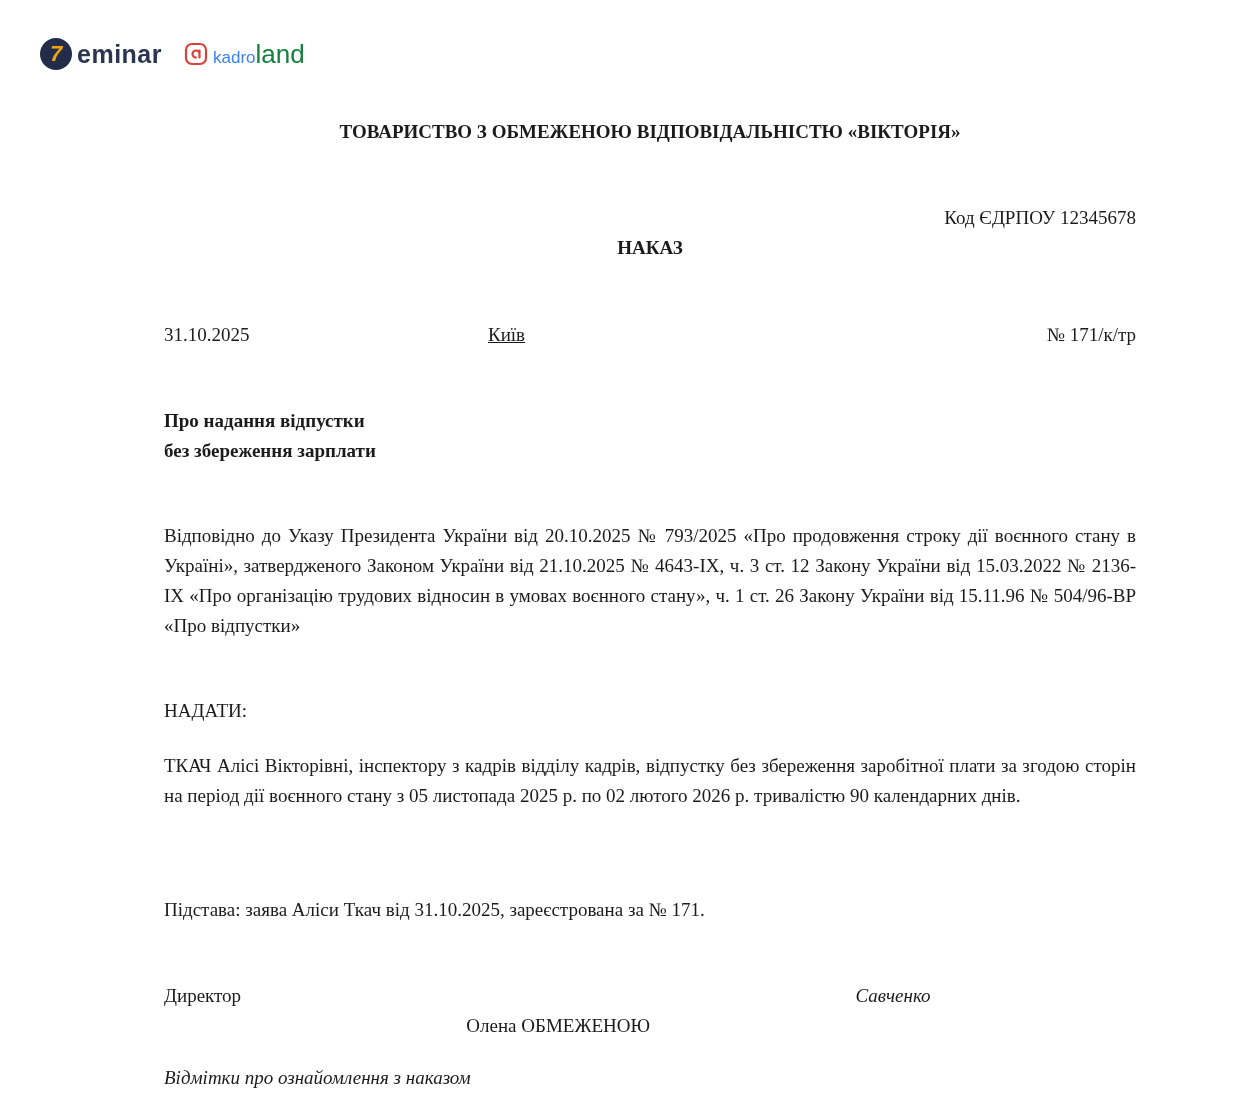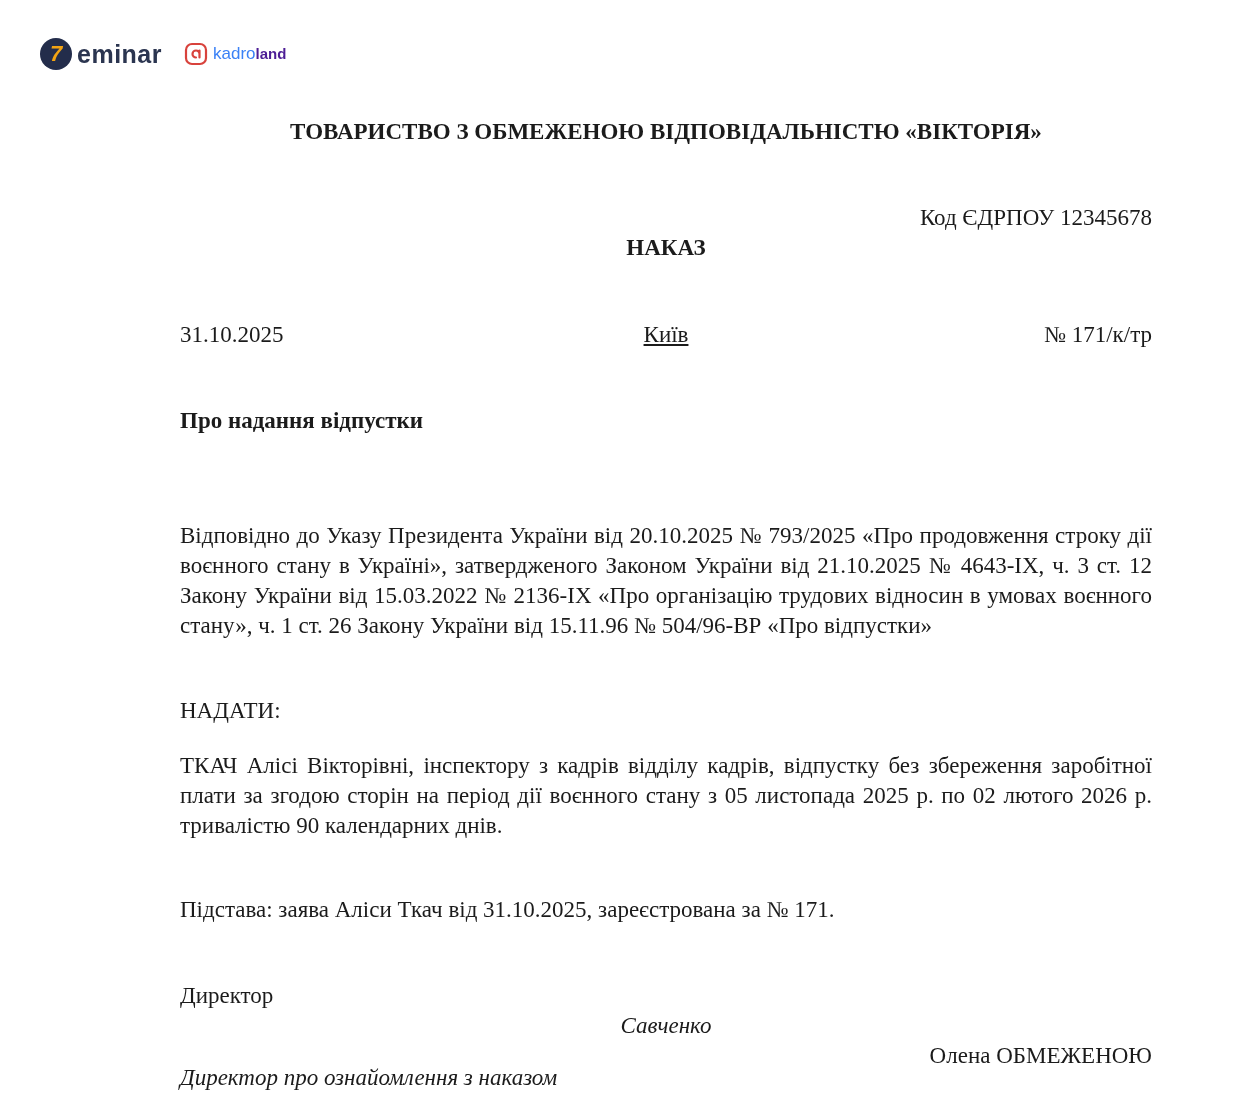--- a/index.html
+++ b/index.html
@@ -20,36 +20,36 @@
   .logo{display:flex;align-items:center;gap:5px;}
   .seminar-circle{
     width:32px;height:32px;border-radius:50%;
     background:#232d4b;
     display:flex;align-items:center;justify-content:center;
     font-weight:bold;font-style:italic;font-size:22px;color:#f2a313;
   }
   .seminar-text{font-weight:bold;font-size:25px;color:#2b3550;letter-spacing:.5px;}
   .kadro-icon{display:flex;align-items:center;}
   .kadro-dark{font-weight:normal;font-size:17px;color:#3b82f6;}
-  .kadro-red{font-weight:bold;font-size:15px;color:#4c1d95;}
+  .kadro-red{font-weight:normal;font-size:26px;color:#15803d;}
   
-  .doc-block{position:absolute;left:180px;width:972px;font-size:23px;line-height:30px;}
+  .doc-block{position:absolute;left:164px;width:972px;font-size:19px;line-height:30px;}
   .company-title{top:116px;text-align:center;font-weight:bold;line-height:31px;}
   .edrpou{top:203px;text-align:right;}
   .doc-type{top:233px;text-align:center;font-weight:bold;}
   .date-row{top:320px;display:grid;grid-template-columns:1fr 1fr 1fr;}
   .date-row .c-left{text-align:left;}
-  .date-row .c-center{text-align:center;text-decoration:underline;}
+  .date-row .c-center{text-decoration:underline;}
   .date-row .c-right{text-align:right;}
   .subject{top:406px;font-weight:bold;line-height:30px;}
   .preamble{top:521px;text-align:justify;}
   .resolution{top:696px;}
   .order-text{top:751px;text-align:justify;}
   .basis{top:895px;}
-  .sig-row{top:981px;display:grid;grid-template-columns:1fr;}
+  .sig-row{top:981px;display:grid;grid-template-columns:1fr 1fr;}
   .sig-row .c-left{text-align:left;}
   .sig-row .c-center{text-align:center;font-style:italic;}
   .sig-row .c-right{text-align:right;}
   .footer-note{top:1063px;font-style:italic;}
 </style>
 </head>
 <body>
 
 <div class="page">
 
@@ -80,31 +80,32 @@
   <div class="doc-block doc-type">НАКАЗ</div>
 
   <div class="doc-block date-row">
     <span class="c-left">31.10.2025</span>
     <span class="c-center">Київ</span>
     <span class="c-right">№ 171/к/тр</span>
   </div>
 
   <div class="doc-block subject">
     <div>Про надання відпустки</div>
+    <div>без збереження зарплати</div>
   </div>
 
   <div class="doc-block preamble">Відповідно до Указу Президента України від 20.10.2025 № 793/2025 «Про продовження строку дії воєнного стану в Україні», затвердженого Законом України від 21.10.2025 № 4643-IX, ч. 3 ст. 12 Закону України від 15.03.2022 № 2136-IX «Про організацію трудових відносин в умовах воєнного стану», ч. 1 ст. 26 Закону України від 15.11.96 № 504/96-ВР «Про відпустки»</div>
 
   <div class="doc-block resolution">НАДАТИ:</div>
 
   <div class="doc-block order-text">ТКАЧ Алісі Вікторівні, інспектору з кадрів відділу кадрів, відпустку без збереження заробітної плати за згодою сторін на період дії воєнного стану з 05 листопада 2025 р. по 02 лютого 2026 р. тривалістю 90 календарних днів.</div>
 
   <div class="doc-block basis">Підстава: заява Аліси Ткач від 31.10.2025, зареєстрована за № 171.</div>
 
   <div class="doc-block sig-row">
     <span class="c-left">Директор</span>
     <span class="c-center">Савченко</span>
     <span class="c-right">Олена ОБМЕЖЕНОЮ</span>
   </div>
 
-  <div class="doc-block footer-note">Директор про ознайомлення з наказом</div>
+  <div class="doc-block footer-note">Відмітки про ознайомлення з наказом</div>
 
 </div>
 
 </body></html>

